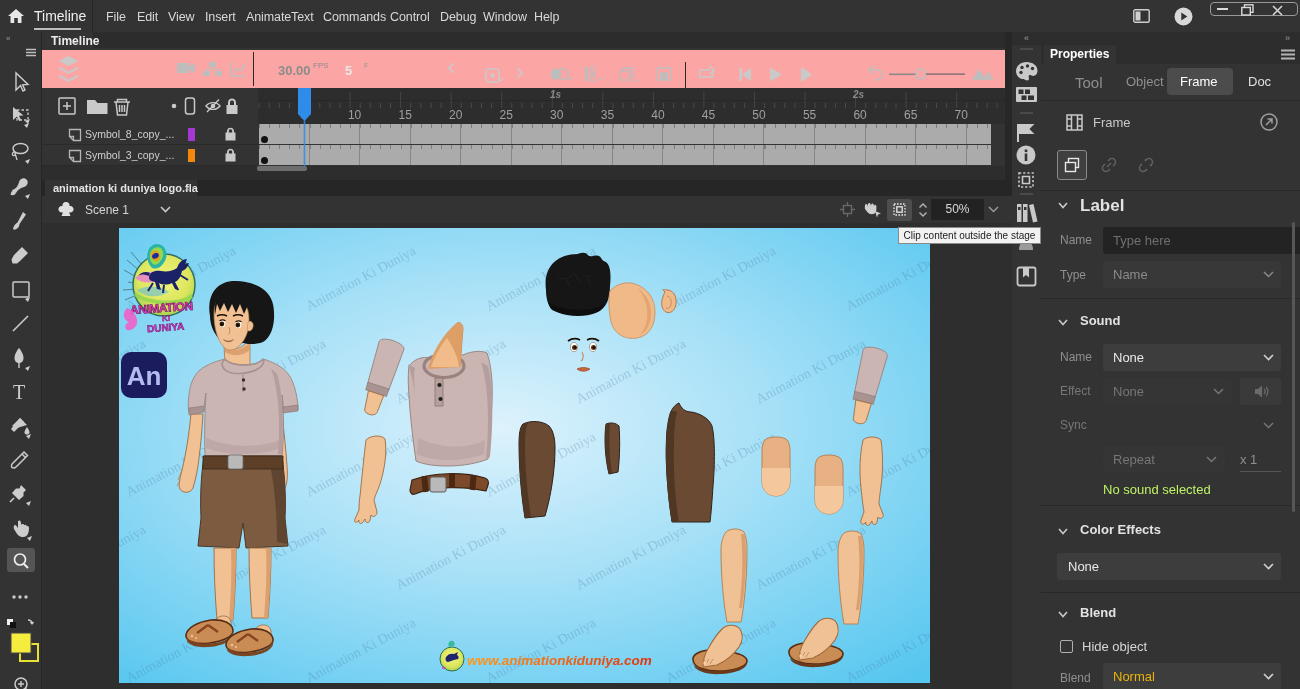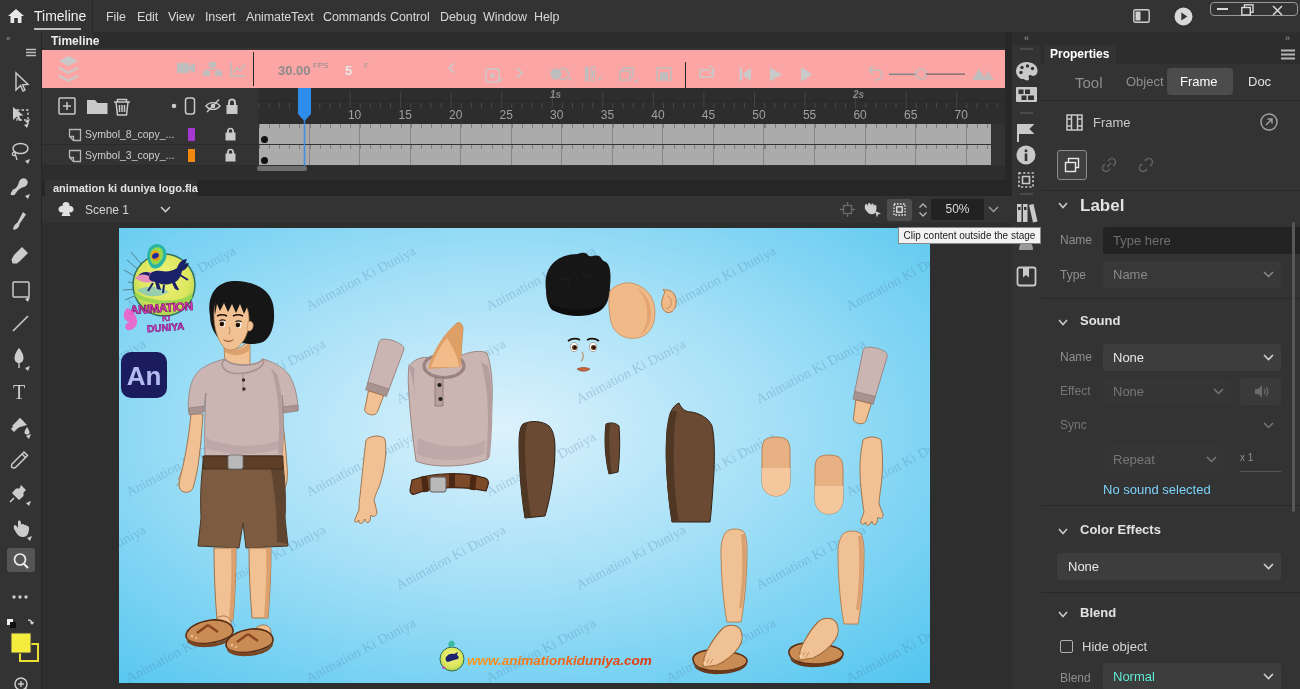--- a/index.html
+++ b/index.html
@@ -808,40 +808,40 @@
       <path d="M11 5 c1.5 1.5 1.5 3.5 0 5 M13 3 c2.5 2.5 2.5 6.5 0 9" stroke="#6a6a6a" stroke-width="1.3" fill="none"></path>
     </svg>
   <div class="abs" style="left:19px;top:386px;font-size:12px;color:#767676;">Sync</div>
   <svg class="abs" style="left:222px;top:390px" width="11" height="7" viewBox="0 0 11 7">
       <path d="M1 1 L5.5 5.5 L10 1" stroke="#767676" stroke-width="1.5" fill="none"></path>
     </svg>
   <div class="abs" style="left:62px;top:414px;width:122px;height:27px;background:#353535;border-radius:3px;color:#767676;font-size:13px;line-height:27px;padding-left:10px;">Repeat</div>
   <svg class="abs" style="left:165px;top:424px" width="11" height="7" viewBox="0 0 11 7">
       <path d="M1 1 L5.5 5.5 L10 1" stroke="#767676" stroke-width="1.5" fill="none"></path>
     </svg>
-  <div class="abs" style="left:199px;top:420px;font-size:10px;color:#8f8f8f;">x 1</div>
+  <div class="abs" style="left:199px;top:420px;font-size:13px;color:#8f8f8f;">x 1</div>
   <div class="abs" style="left:199px;top:439px;width:41px;height:1px;background:#555555;"></div>
-  <div class="abs" style="left:62px;top:450px;font-size:13px;color:#7dd3fc;text-align:center;">No sound selected</div>
+  <div class="abs" style="left:62px;top:450px;font-size:13px;color:#bef264;text-align:center;">No sound selected</div>
   <div class="abs" style="left:0;top:473px;width:259px;height:1px;background:#282828;"></div>
   <svg class="abs" style="left:17px;top:496px" width="10" height="7" viewBox="0 0 10 7">
       <path d="M1 1 L5 5.5 L9 1" stroke="#c9c9c9" stroke-width="1.6" fill="none"></path>
     </svg>
   <div class="abs" style="left:39px;top:490px;font-size:13px;font-weight:bold;color:#e2e2e2;">Color Effects</div>
   <div class="abs" style="left:16px;top:521px;width:224px;height:27px;background:#3d3d3d;border-radius:3px;color:#e8e8e8;font-size:13px;line-height:27px;padding-left:11px;">None</div>
   <svg class="abs" style="left:222px;top:531px" width="11" height="7" viewBox="0 0 11 7">
       <path d="M1 1 L5.5 5.5 L10 1" stroke="#d0d0d0" stroke-width="1.6" fill="none"></path>
     </svg>
   <div class="abs" style="left:0;top:560px;width:259px;height:1px;background:#282828;"></div>
   <svg class="abs" style="left:17px;top:579px" width="10" height="7" viewBox="0 0 10 7">
       <path d="M1 1 L5 5.5 L9 1" stroke="#c9c9c9" stroke-width="1.6" fill="none"></path>
     </svg>
   <div class="abs" style="left:39px;top:573px;font-size:13px;font-weight:bold;color:#e2e2e2;">Blend</div>
   <div class="abs" style="left:19px;top:608px;width:13px;height:13px;border:1.5px solid #b0b0b0;border-radius:2px;"></div>
   <div class="abs" style="left:41px;top:607px;font-size:13px;color:#d6d6d6;">Hide object</div>
   <div class="abs dim" style="left:19px;top:639px;font-size:12px;">Blend</div>
-  <div class="abs" style="left:62px;top:631px;width:178px;height:27px;background:#3d3d3d;border-radius:3px;color:#5eead4;font-size:13px;line-height:27px;padding-left:10px;">Normal</div>
+  <div class="abs" style="left:62px;top:631px;width:178px;height:27px;background:#3d3d3d;border-radius:3px;color:#eab308;font-size:13px;line-height:27px;padding-left:10px;">Normal</div>
   <svg class="abs" style="left:222px;top:641px" width="11" height="7" viewBox="0 0 11 7">
       <path d="M1 1 L5.5 5.5 L10 1" stroke="#d0d0d0" stroke-width="1.6" fill="none"></path>
     </svg>
   <div class="abs" style="left:251px;top:190px;width:3px;height:290px;background:#575757;border-radius:2px;"></div>
 </div>
 <div class="abs" style="left:1005px;top:32px;width:7px;height:148px;background:#272727;"></div>
 <div id="tooltip" class="abs">Clip content outside the stage</div>
 
 </body></html>

